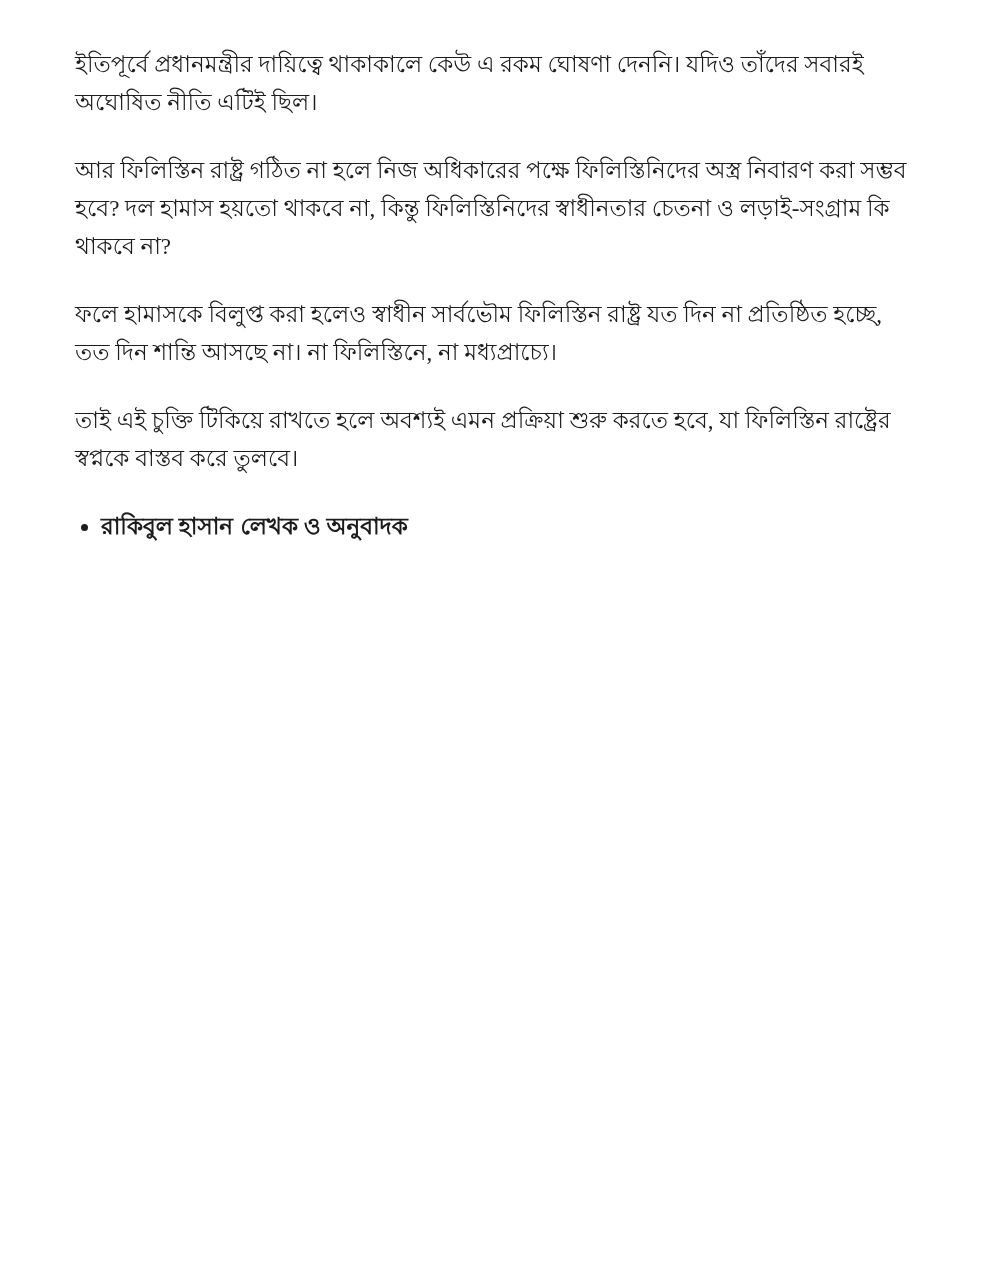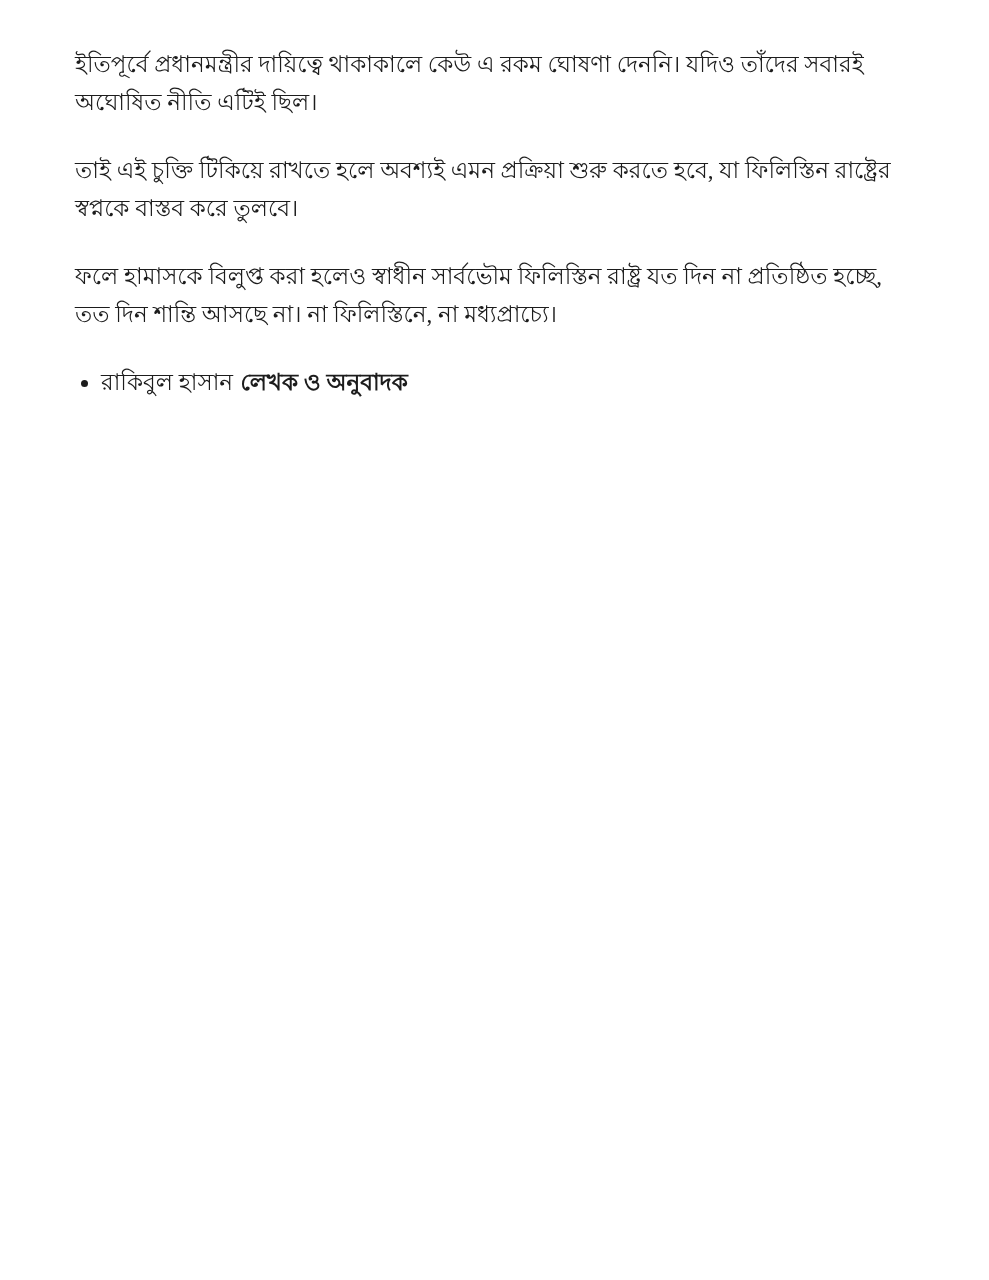--- a/index.html
+++ b/index.html
@@ -32,39 +32,40 @@
     margin: 0;
     padding: 0 0 0 26px;
     list-style: disc outside;
   }
   .author-item {
     font-size: 23px;
     line-height: 38px;
     color: #1c1c1c;
   }
   .author-name {
-    font-weight: 400;
+    font-weight: 700;
   }
   .author-role {
     margin-left: 0.32em;
     font-weight: 700;
   }
 </style>
 </head>
 <body>
 
 <div class="page">
 
   <p class="para">ইতিপূর্বে প্রধানমন্ত্রীর দায়িত্বে থাকাকালে কেউ এ রকম ঘোষণা দেননি। যদিও তাঁদের সবারই অঘোষিত নীতি এটিই ছিল।</p>
 
+  <p class="para">আর ফিলিস্তিন রাষ্ট্র গঠিত না হলে নিজ অধিকারের পক্ষে ফিলিস্তিনিদের অস্ত্র নিবারণ করা সম্ভব হবে? দল হামাস হয়তো থাকবে না, কিন্তু ফিলিস্তিনিদের স্বাধীনতার চেতনা ও লড়াই-সংগ্রাম কি থাকবে না?</p>
 
 
+  <p class="para">ফলে হামাসকে বিলুপ্ত করা হলেও স্বাধীন সার্বভৌম ফিলিস্তিন রাষ্ট্র যত দিন না প্রতিষ্ঠিত হচ্ছে, তত দিন শান্তি আসছে না। না ফিলিস্তিনে, না মধ্যপ্রাচ্যে।</p>
+
   <p class="para">তাই এই চুক্তি টিকিয়ে রাখতে হলে অবশ্যই এমন প্রক্রিয়া শুরু করতে হবে, যা ফিলিস্তিন রাষ্ট্রের স্বপ্নকে বাস্তব করে তুলবে।</p>
-
-  <p class="para">ফলে হামাসকে বিলুপ্ত করা হলেও স্বাধীন সার্বভৌম ফিলিস্তিন রাষ্ট্র যত দিন না প্রতিষ্ঠিত হচ্ছে, তত দিন শান্তি আসছে না। না ফিলিস্তিনে, না মধ্যপ্রাচ্যে।</p>
 
   <ul class="author-list">
     <li class="author-item">
       <span class="author-name">রাকিবুল হাসান</span><span class="author-role">লেখক ও অনুবাদক</span>
     </li>
   </ul>
 
 </div>
 
 </body></html>

